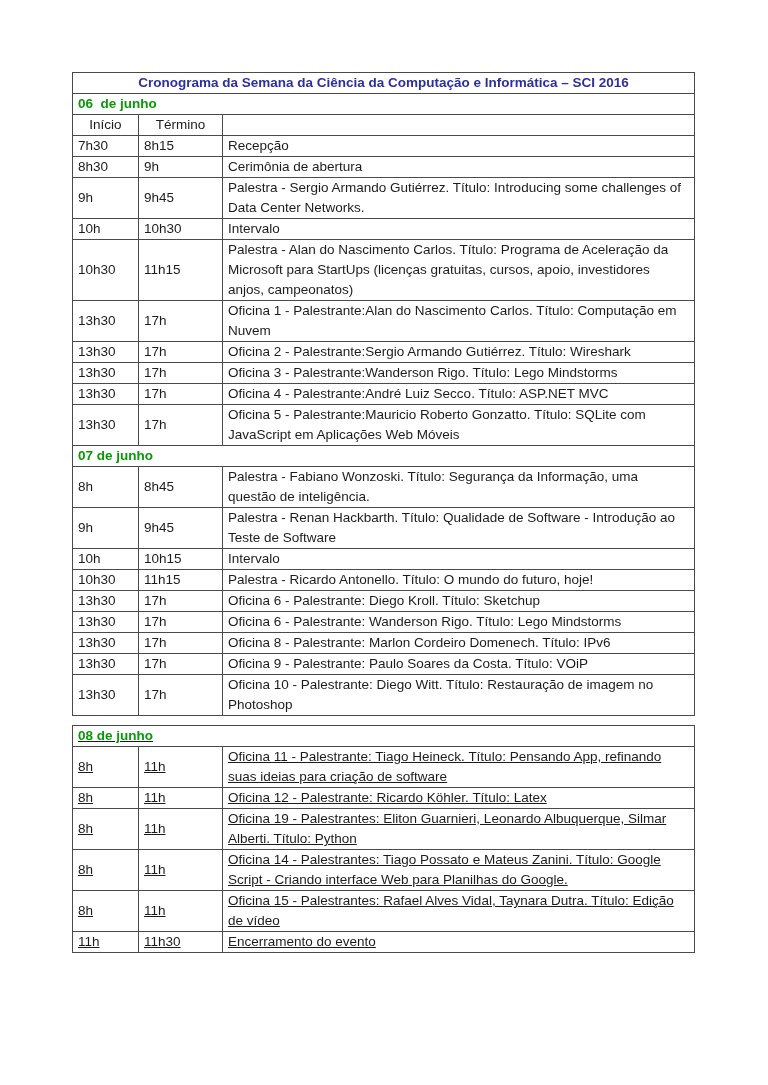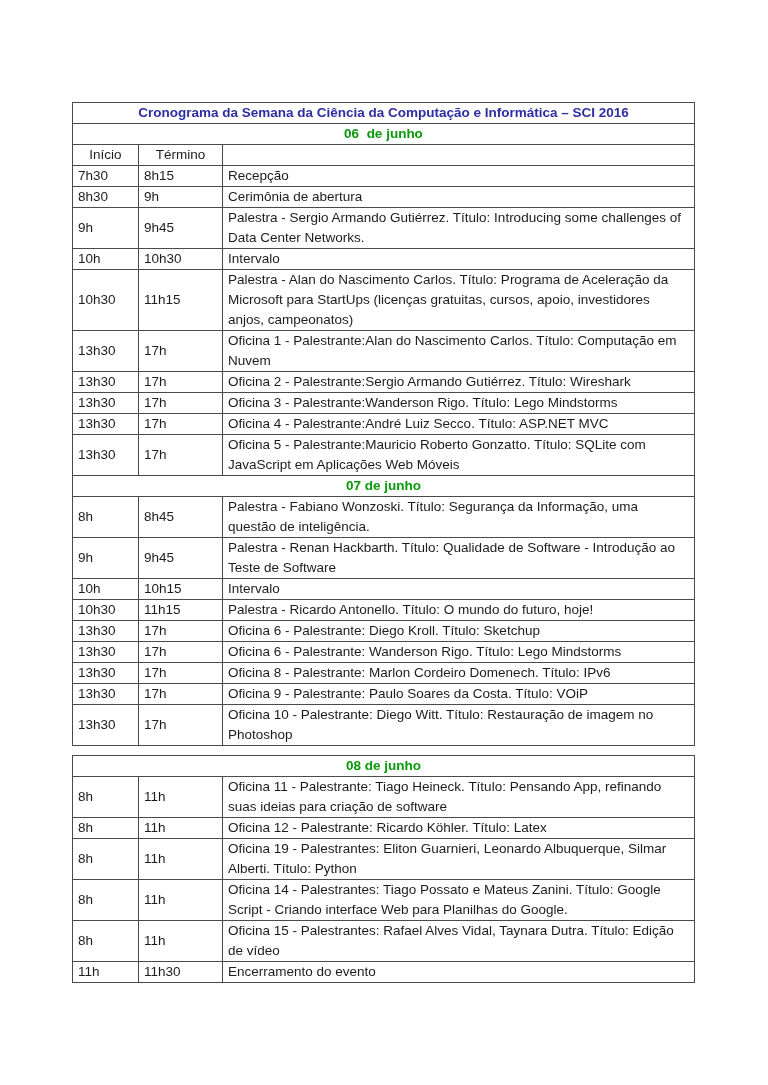--- a/index.html
+++ b/index.html
@@ -10,51 +10,52 @@
   body {
     width: 768px;
     height: 1085px;
     position: relative;
     font-family: "Liberation Sans", sans-serif;
     color: var(--text-color, #1c1c1c);
   }
   .doc {
     position: absolute;
     left: 72px;
-    top: 102px;
+    top: 72px;
     width: 623px;
   }
   table.schedule {
     border-collapse: collapse;
     width: 623px;
     table-layout: fixed;
   }
   table.schedule + table.schedule {
     margin-top: 9px;
+    text-decoration: underline;
   }
   col.c-start { width: 66px; }
   col.c-end   { width: 84px; }
   table.schedule td {
     border: 1px solid var(--border-color, #4a4a4a);
     font-size: 13.5px;
     line-height: 20px;
     padding: 0 5px;
     vertical-align: middle;
     overflow: hidden;
   }
   td.title-cell {
     text-align: center;
     font-weight: bold;
     font-size: 14.5px;
     line-height: 21px;
     color: var(--title-color, #2e2ea2);
     white-space: pre-wrap;
   }
   td.date-cell {
-    text-align: center;
+    text-align: left;
     font-weight: bold;
     font-size: 14.5px;
     line-height: 21px;
     color: var(--date-color, #089908);
     white-space: pre-wrap;
   }
   td.colhead {
     text-align: center;
     line-height: 21px;
   }

